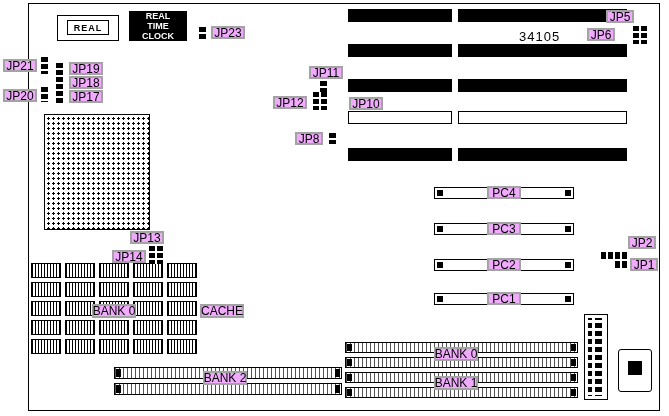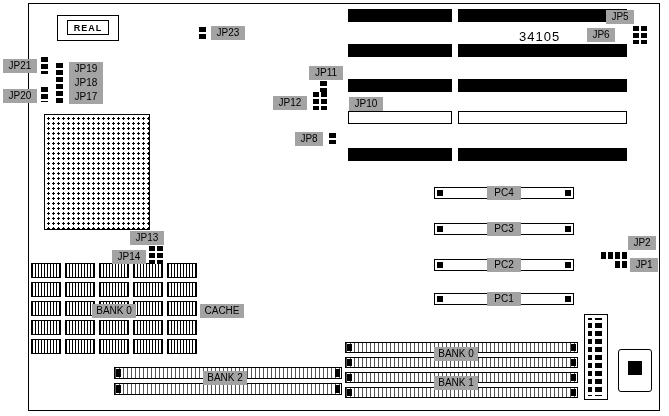--- a/index.html
+++ b/index.html
@@ -1,20 +1,20 @@
 <!DOCTYPE html>
 <html><head>
 <meta charset="utf-8">
 <style>
   html,body{margin:0;padding:0;background:#fff}
   .stage{position:relative;width:669px;height:416px;background:#fff;
          font-family:"Liberation Sans",sans-serif;color:#000;overflow:hidden}
   .board{position:absolute;border:1px solid #000;box-sizing:border-box;background:#fff}
-  .label-box{position:absolute;background:#c2410c;border:7px solid #a3a3a3;box-sizing:border-box;
-             height:13px;font-size:10px;line-height:10px;display:flex;align-items:center;
+  .label-box{position:absolute;background:#f0abfc;border:2px solid #a3a3a3;box-sizing:border-box;
+             height:13px;font-size:12px;line-height:10px;display:flex;align-items:center;
              justify-content:center;z-index:6;white-space:nowrap}
   .lb34{width:34px}.lb28{width:28px}
   .lb44{width:44px;height:14px}
   .bar-black{position:absolute;background:#000;z-index:2}
   .bar-outline{position:absolute;background:#fff;border:1px solid #000;box-sizing:border-box;z-index:2}
   .pci{position:absolute;background:#fff;border:1px solid #000;box-sizing:border-box;z-index:2}
   .pci::before,.pci::after{content:"";position:absolute;top:2px;bottom:2px;width:6px;background:#000}
   .pci::before{left:2px}.pci::after{right:2px}
   .simm{position:absolute;border:1px solid #000;box-sizing:border-box;background-color:#fff;
         background-image:repeating-linear-gradient(90deg,#555 0 1px,transparent 1px 4px);z-index:2}
@@ -52,20 +52,21 @@
 </head>
 <body>
 
 <div class="stage">
 
   <div class="board" style="left:28px;top:3px;width:632px;height:408px"></div>
 
   <div class="bios-outer" style="left:57px;top:15px;width:62px;height:26px"></div>
   <div class="bios-label" style="left:67px;top:20px;width:42px;height:15px">REAL</div>
 
+  <div class="rtc" style="left:129px;top:11px;width:58px;height:30px">REAL TIME CLOCK</div>
 
   <div class="pins-v" style="left:199px;top:27px;height:12px"></div>
   <div class="label-box lb34" style="left:211px;top:26px">JP23</div>
 
   <div class="label-box lb34" style="left:3px;top:59px">JP21</div>
   <div class="pins-v" style="left:41px;top:57px;height:17px"></div>
   <div class="pins-v" style="left:56px;top:63px;height:12px"></div>
   <div class="label-box lb34" style="left:69px;top:62px">JP19</div>
   <div class="pins-v" style="left:56px;top:77px;height:12px"></div>
   <div class="label-box lb34" style="left:69px;top:76px">JP18</div>

